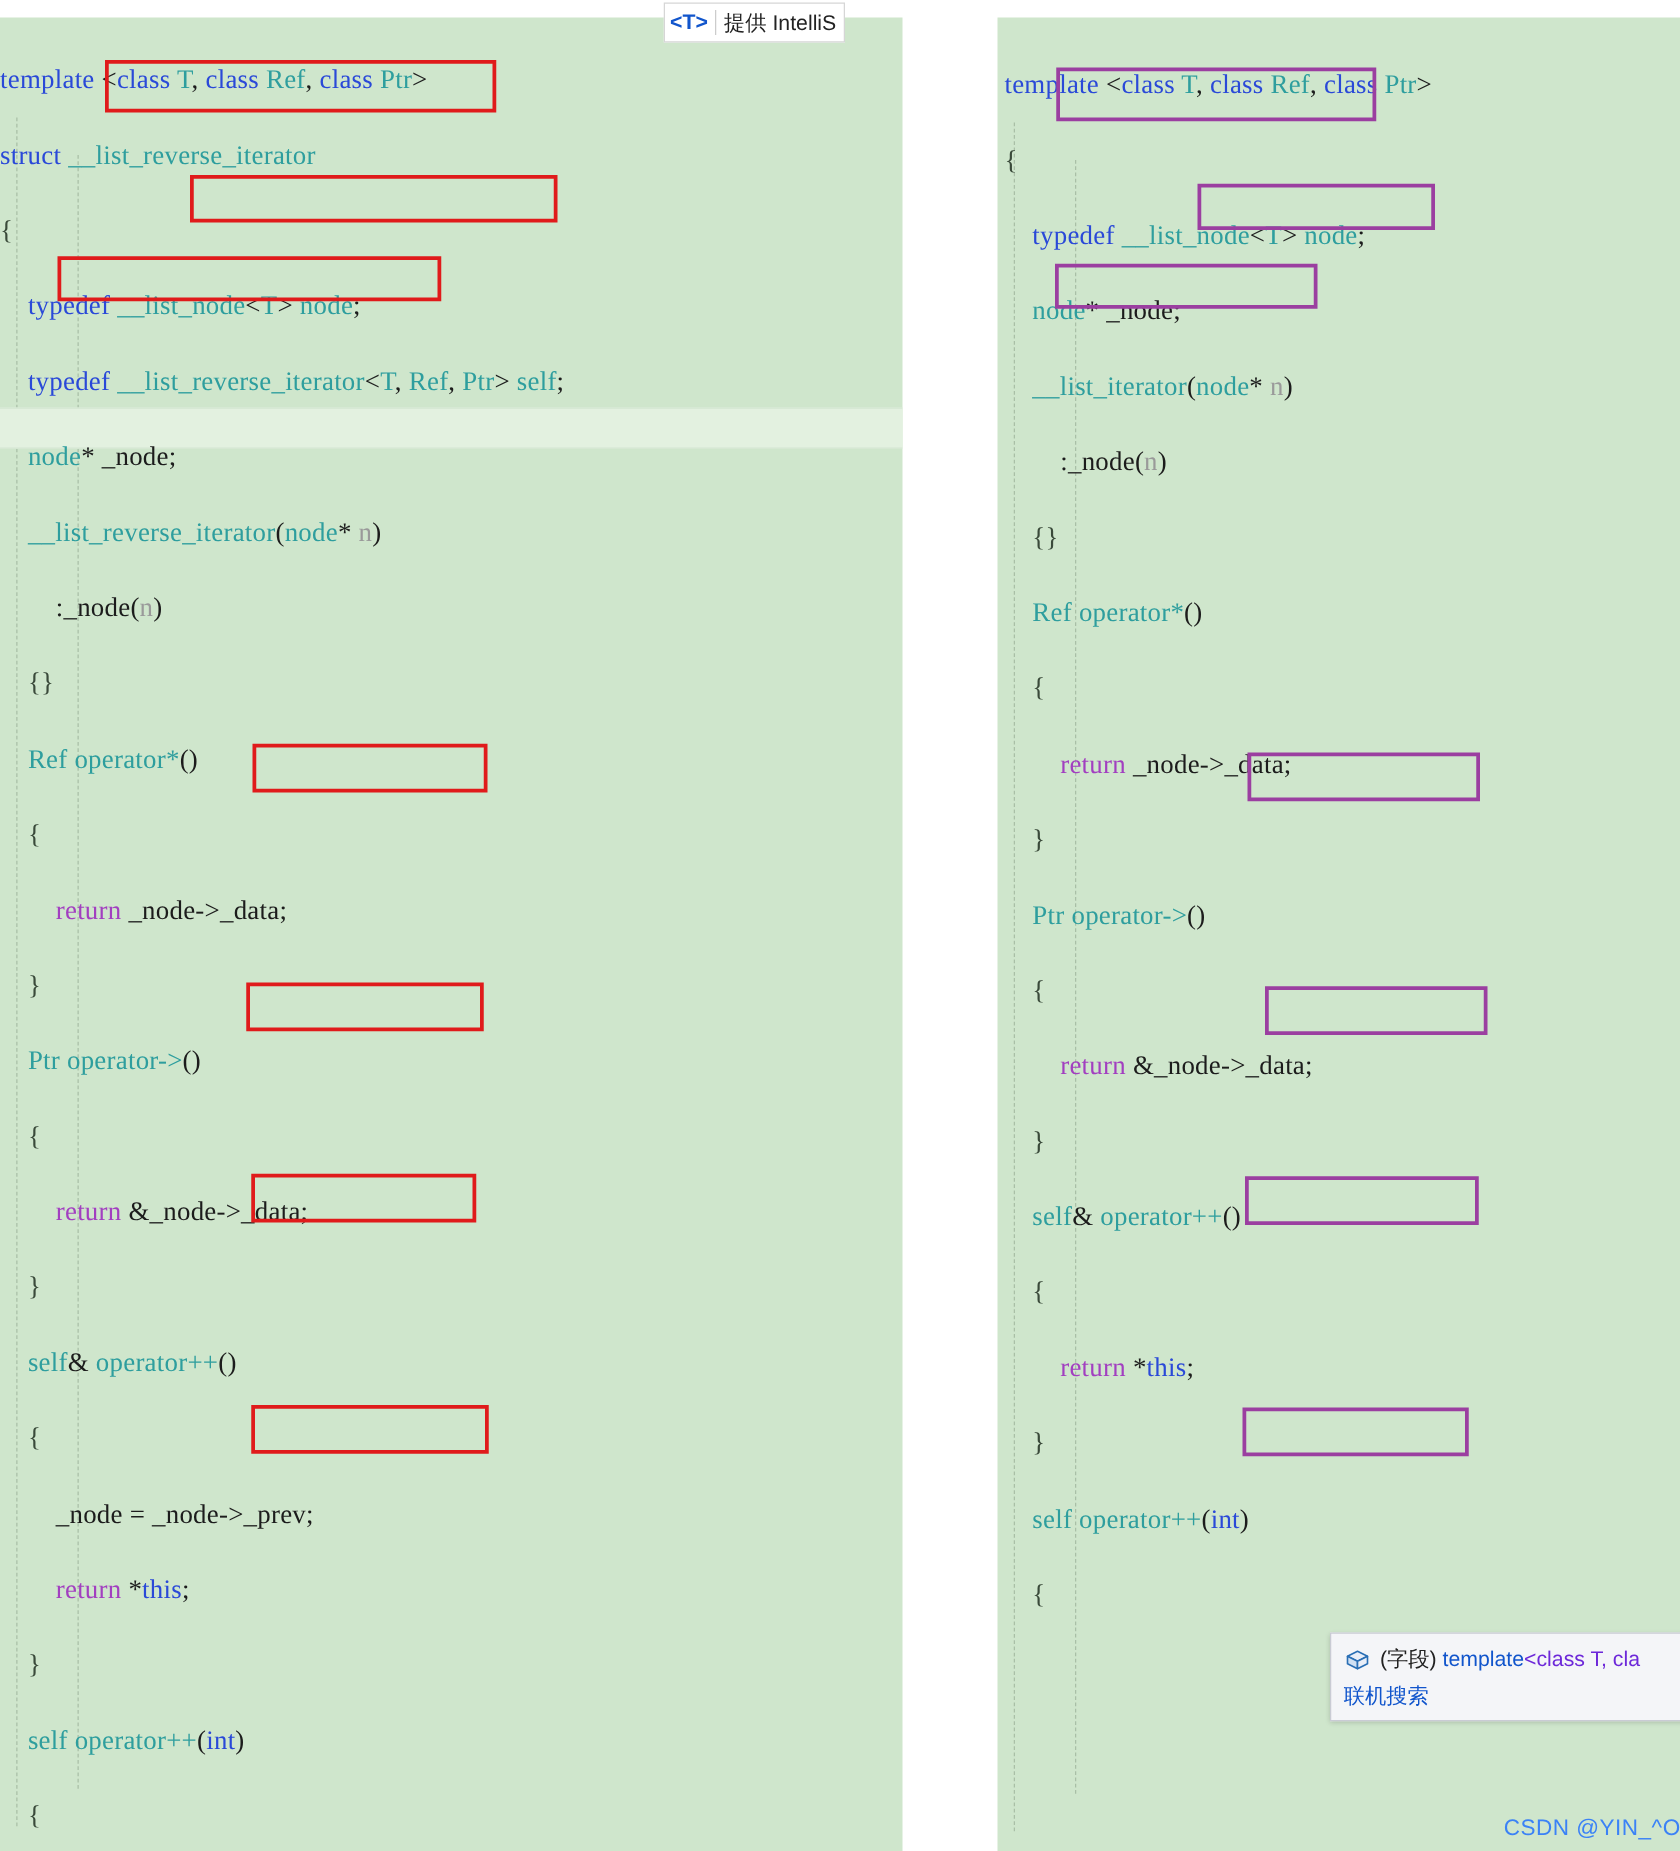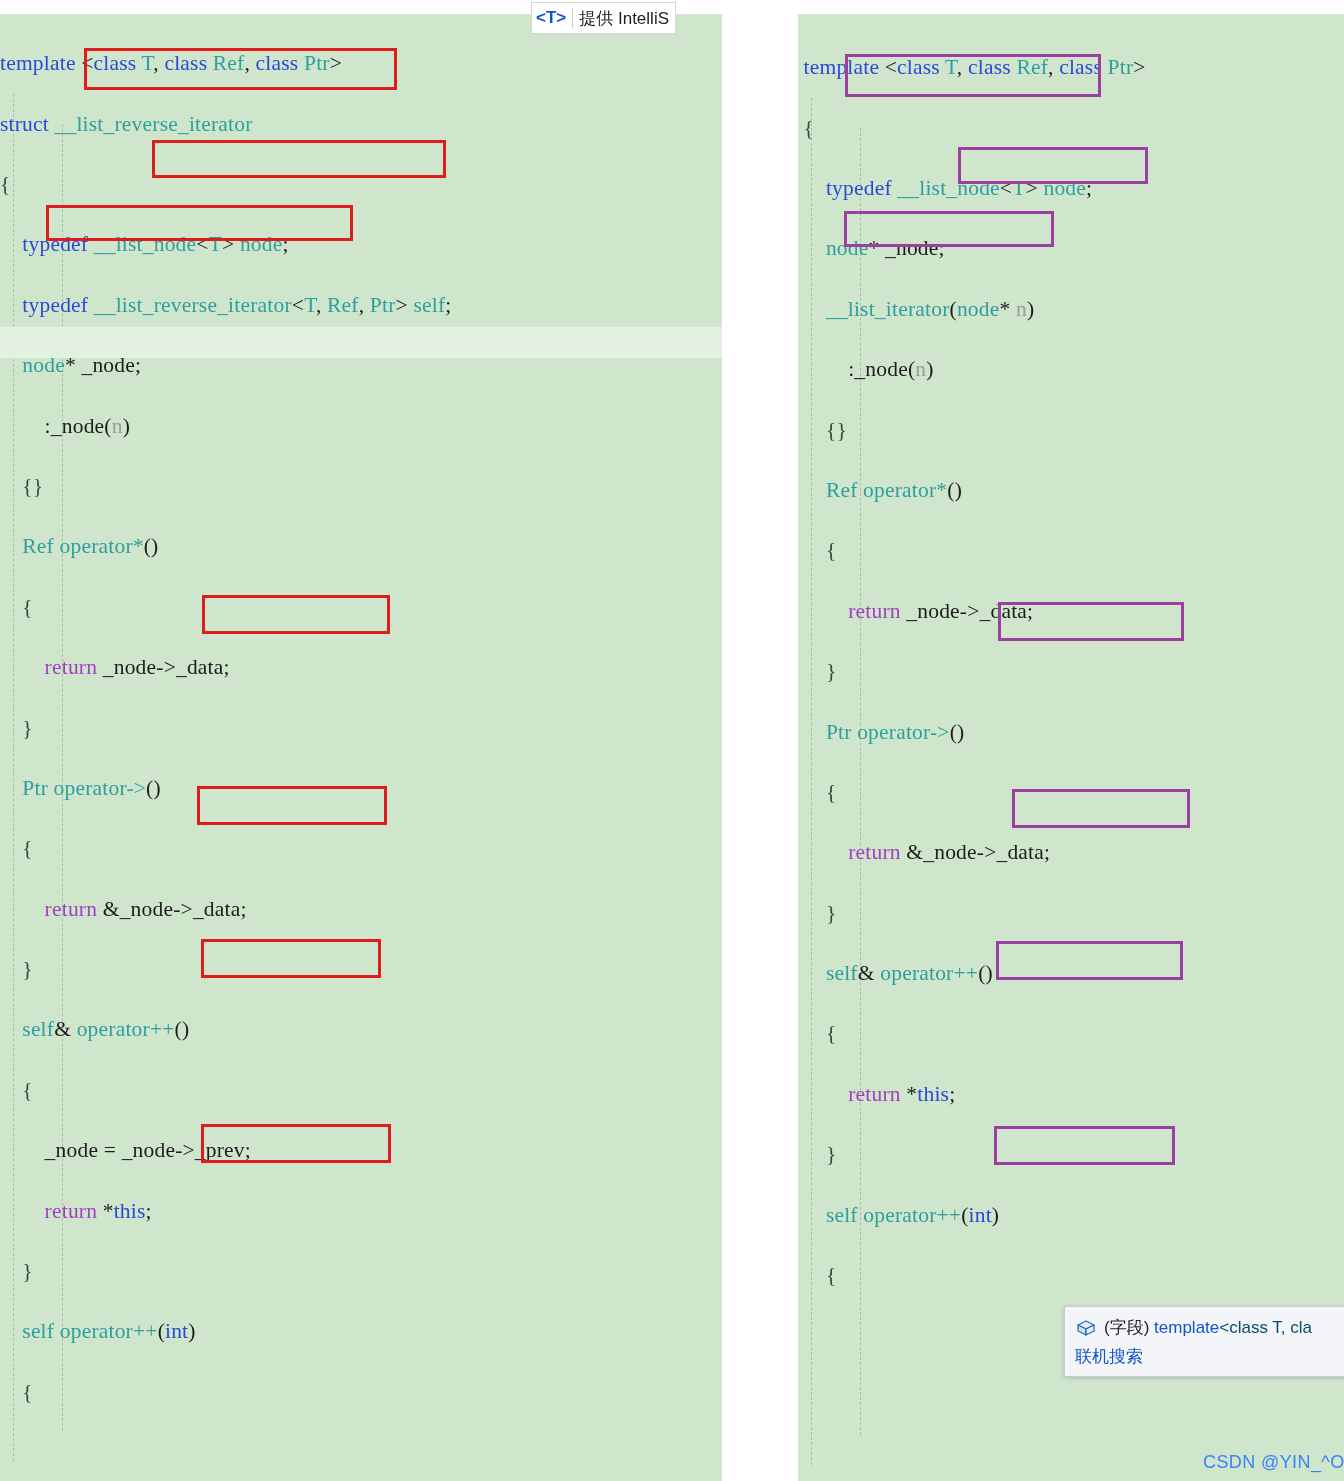--- a/index.html
+++ b/index.html
@@ -128,21 +128,21 @@
     overflow: hidden;
     white-space: nowrap;
   }
   #quickinfo-tooltip .qi-row {
     display: flex;
     align-items: center;
     white-space: nowrap;
   }
   #quickinfo-tooltip .qi-sig { color: #222222; }
   #quickinfo-tooltip .qi-sig .b { color: #1155cc; }
-  #quickinfo-tooltip .qi-sig .t { color: #0c4a6e; }
+  #quickinfo-tooltip .qi-sig .t { color: #6d28d9; }
   #quickinfo-tooltip .qi-link {
     color: #1155cc;
     margin-top: 6px;
     display: inline-block;
     cursor: pointer;
   }
   .field-icon {
     width: 22px;
     height: 18px;
     margin-right: 7px;
@@ -171,20 +171,21 @@
 
   <div class="cur-line-band" style="top:312px;"></div>
 
   <div class="code">
 <div class="line"><span class="kw">template</span> <span class="pln">&lt;</span><span class="kw">class</span> <span class="typ">T</span><span class="pln">,</span> <span class="kw">class</span> <span class="typ">Ref</span><span class="pln">,</span> <span class="kw">class</span> <span class="typ">Ptr</span><span class="pln">&gt;</span></div>
 <div class="line"><span class="kw">struct</span> <span class="typ">__list_reverse_iterator</span></div>
 <div class="line"><span class="brc">{</span></div>
 <div class="line">    <span class="kw">typedef</span> <span class="typ">__list_node</span><span class="pln">&lt;</span><span class="typ">T</span><span class="pln">&gt;</span> <span class="typ">node</span><span class="pln">;</span></div>
 <div class="line">    <span class="kw">typedef</span> <span class="typ">__list_reverse_iterator</span><span class="pln">&lt;</span><span class="typ">T</span><span class="pln">,</span> <span class="typ">Ref</span><span class="pln">,</span> <span class="typ">Ptr</span><span class="pln">&gt;</span> <span class="typ">self</span><span class="pln">;</span></div>
 <div class="line">    <span class="typ">node</span><span class="pln">* _node;</span></div>
+<div class="line">    <span class="typ">__list_reverse_iterator</span><span class="pln">(</span><span class="typ">node</span><span class="pln">*</span> <span class="dim">n</span><span class="pln">)</span></div>
 <div class="line">        <span class="pln">:_node(</span><span class="dim">n</span><span class="pln">)</span></div>
 <div class="line">    <span class="brc">{}</span></div>
 <div class="line">    <span class="typ">Ref</span> <span class="typ">operator*</span><span class="pln">()</span></div>
 <div class="line">    <span class="brc">{</span></div>
 <div class="line">        <span class="ret">return</span> <span class="pln">_node-&gt;_data;</span></div>
 <div class="line">    <span class="brc">}</span></div>
 <div class="line">    <span class="typ">Ptr</span> <span class="typ">operator-&gt;</span><span class="pln">()</span></div>
 <div class="line">    <span class="brc">{</span></div>
 <div class="line">        <span class="ret">return</span> <span class="pln">&amp;_node-&gt;_data;</span></div>
 <div class="line">    <span class="brc">}</span></div>

